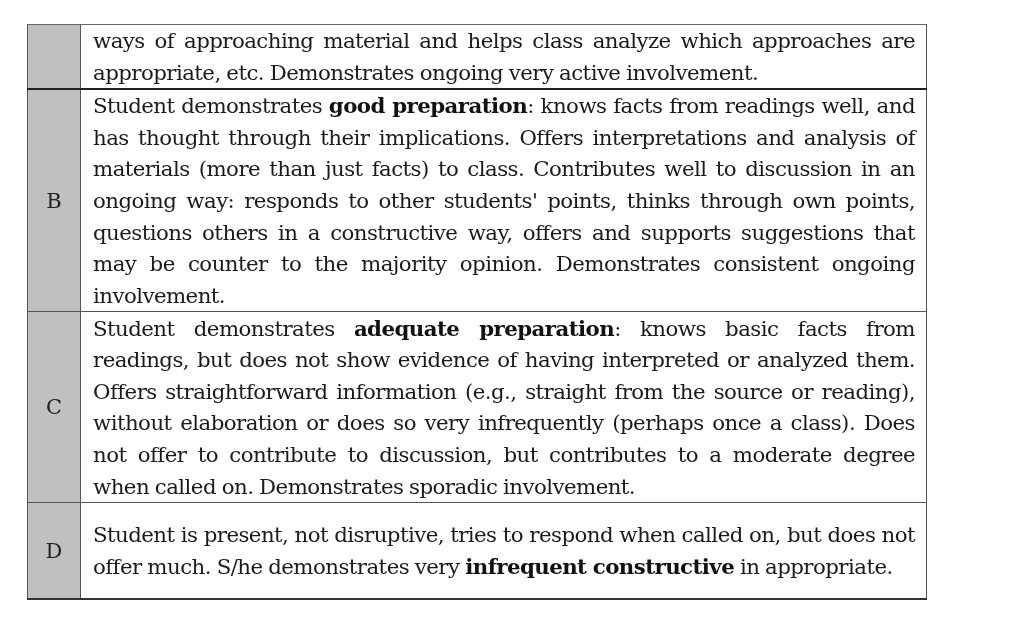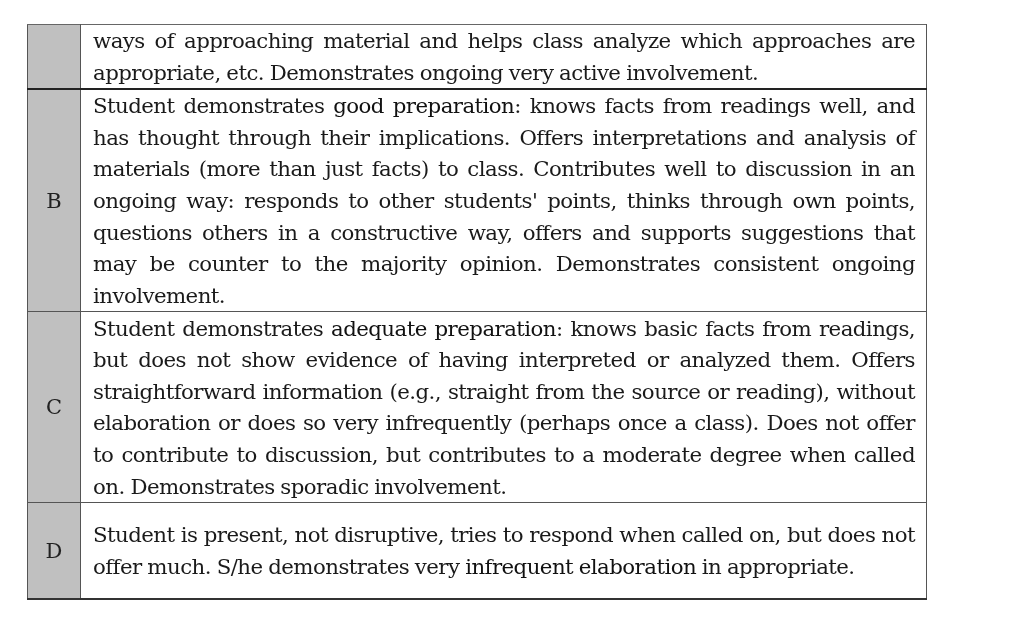--- a/index.html
+++ b/index.html
@@ -42,21 +42,21 @@
       color: #222;
     }
     td.desc {
       background: #ffffff;
       padding: 0 11px 0 12px !important;
       text-align: justify;
       line-height: 31.6px;
       letter-spacing: -0.55px;
       word-spacing: -0.5px;
     }
-    td.desc b { font-weight: normal; color: #111; }
+    td.desc b { font-weight: bold; color: #111; }
     tr.row-a td { height: 62px; }
     tr.row-b td { height: 221px; }
     tr.row-c td { height: 190px; }
     tr.row-d td { height: 95px; }
   </style>
 </head>
 <body>
 
 <div class="page">
   <table class="rubric">
@@ -68,17 +68,17 @@
       <tr class="row-b">
         <td class="grade">B</td>
         <td class="desc"><span>Student demonstrates </span><b>good preparation</b><span>: knows facts from readings well, and has thought through their implications. Offers interpretations and analysis of materials (more than just facts) to class. Contributes well to discussion in an ongoing way: responds to other students' points, thinks through own points, questions others in a constructive way, offers and supports suggestions that may be counter to the majority opinion. Demonstrates consistent ongoing involvement.</span></td>
       </tr>
       <tr class="row-c">
         <td class="grade">C</td>
         <td class="desc"><span>Student demonstrates </span><b>adequate preparation</b><span>: knows basic facts from readings, but does not show evidence of having interpreted or analyzed them. Offers straightforward information (e.g., straight from the source or reading), without elaboration or does so very infrequently (perhaps once a class). Does not offer to contribute to discussion, but contributes to a moderate degree when called on. Demonstrates sporadic involvement.</span></td>
       </tr>
       <tr class="row-d">
         <td class="grade">D</td>
-        <td class="desc"><span>Student is present, not disruptive, tries to respond when called on, but does not offer much. S/he demonstrates very </span><b>infrequent elaboration</b><span> in appropriate.</span></td>
+        <td class="desc"><span>Student is present, not disruptive, tries to respond when called on, but does not offer much. S/he demonstrates very </span><b>infrequent constructive</b><span> in appropriate.</span></td>
       </tr>
     </tbody>
   </table>
 </div>
 
 </body></html>

